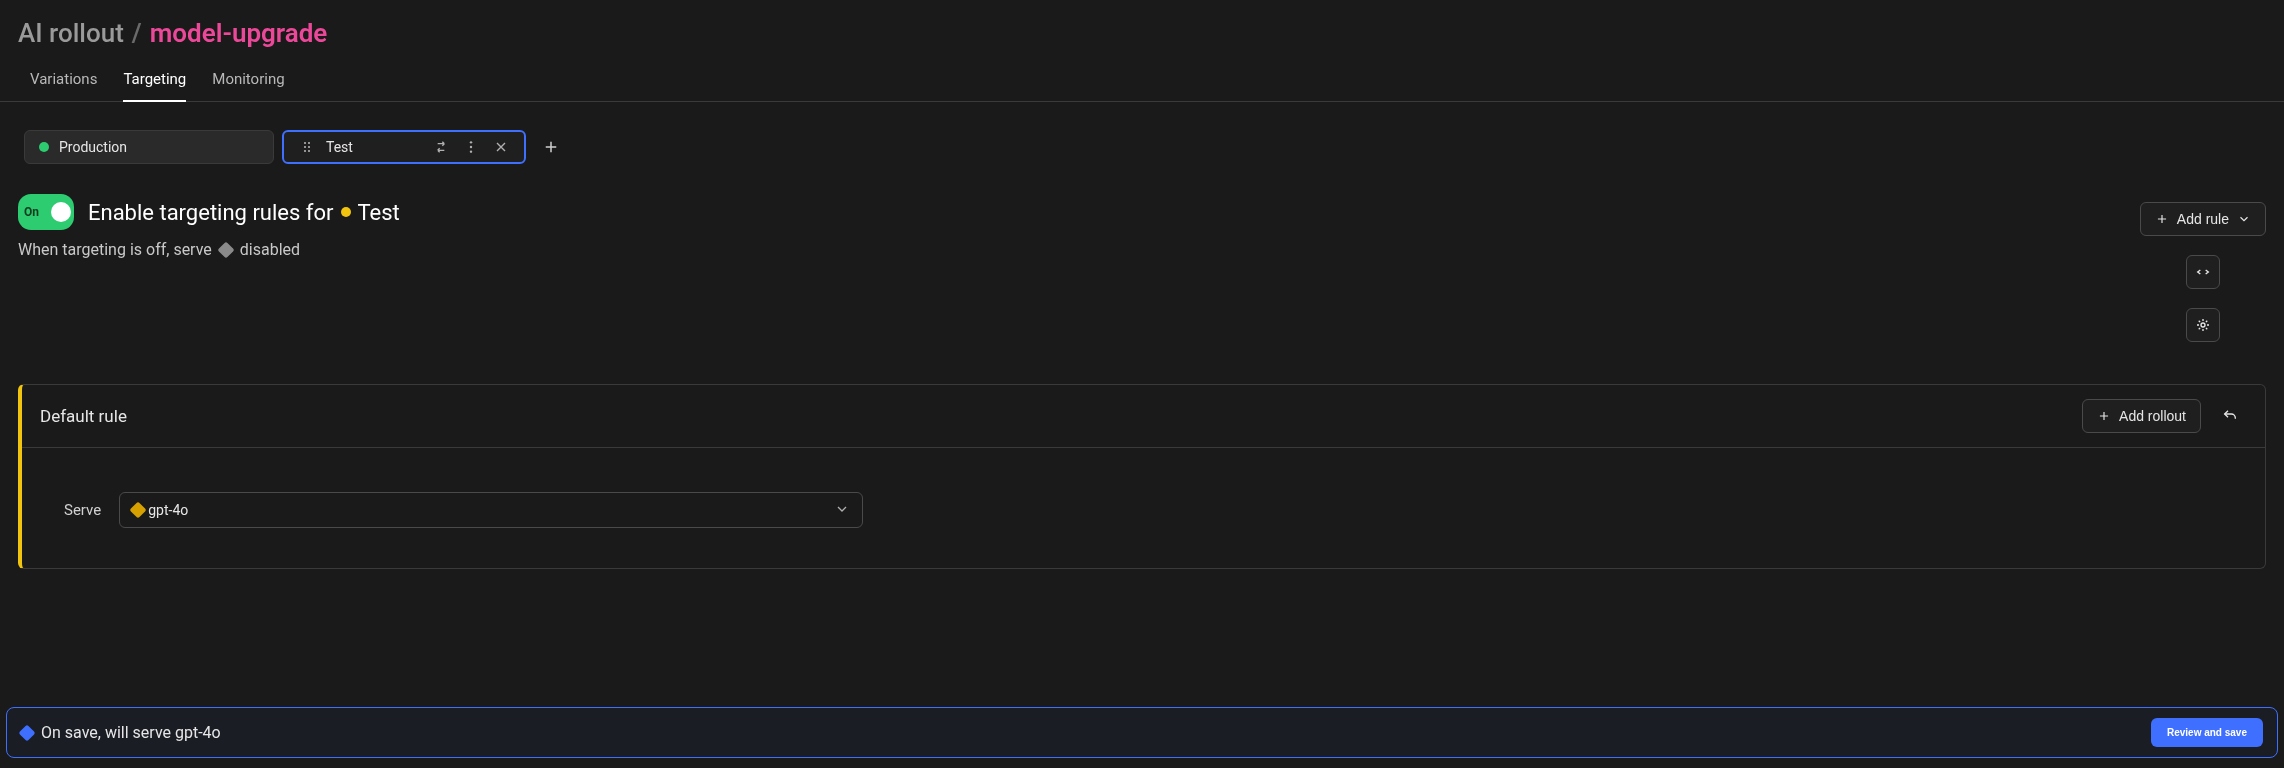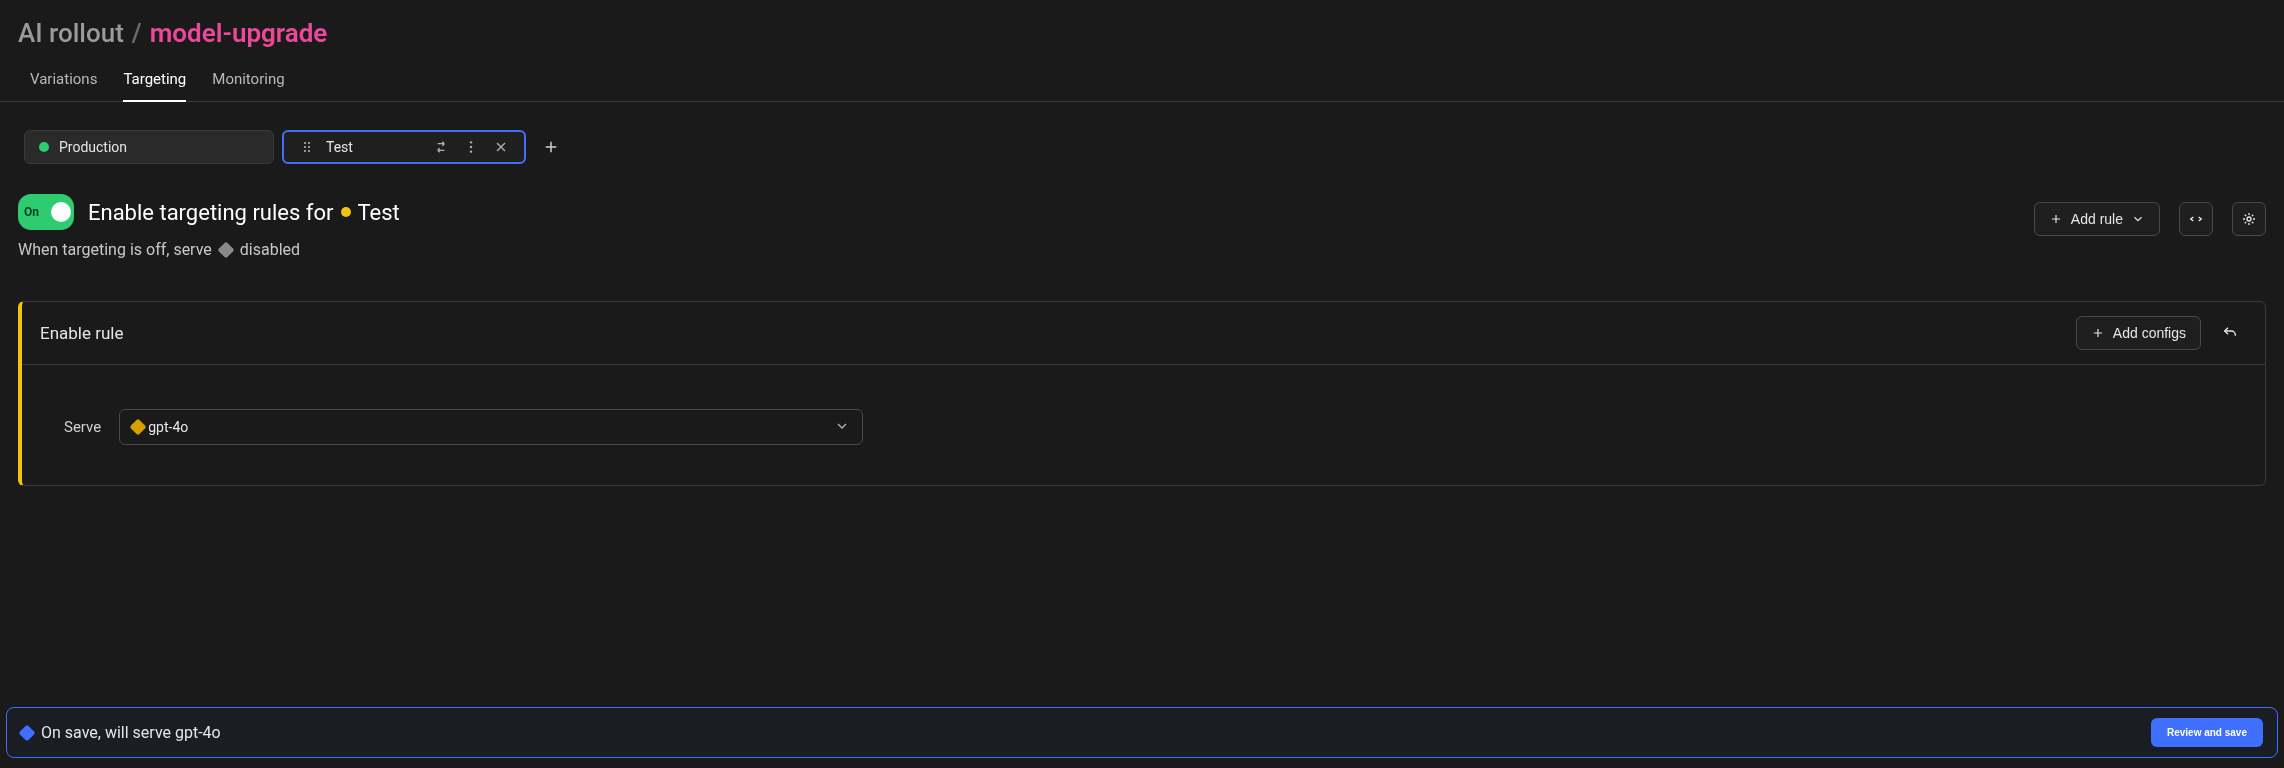--- a/index.html
+++ b/index.html
@@ -156,20 +156,21 @@
     .diamond-grey { background: #8a8a8a; }
     .diamond-yellow { background: #d6a100; }
     .diamond-blue { background: #3f6fff; }
 
     .targeting-right {
       margin-left: auto;
       display: flex;
       gap: 19px;
       align-items: center;
       padding-top: 8px;
+      flex-direction: column;
     }
     .btn {
       display: inline-flex;
       align-items: center;
       gap: 8px;
       background: #1f1f1f;
       border: 1px solid #4a4a4a;
       border-radius: 6px;
       padding: 8px 14px;
       color: #e6e6e6;
@@ -367,27 +368,27 @@
       <svg viewBox="0 0 24 24" fill="none" stroke="currentColor" stroke-width="2">
           <circle cx="12" cy="12" r="3"></circle>
           <path d="M12 3v3M12 18v3M3 12h3M18 12h3M5.6 5.6l2.1 2.1M16.3 16.3l2.1 2.1M18.4 5.6l-2.1 2.1M7.7 16.3l-2.1 2.1"></path>
         </svg>
     </button>
   </div>
 </div>
 
 <div class="rule-card">
   <div class="rule-head">
-    <span class="rule-title">Enable rule</span>
+    <span class="rule-title">Default rule</span>
     <div class="rule-head-actions">
       <button class="btn">
         <svg viewBox="0 0 24 24" fill="none" stroke="currentColor" stroke-width="2">
             <path d="M12 5v14M5 12h14"></path>
           </svg>
-        <span>Add configs</span>
+        <span>Add rollout</span>
       </button>
       <button class="sq-btn" style="border:none;background:transparent">
         <svg viewBox="0 0 24 24" fill="none" stroke="currentColor" stroke-width="2">
             <path d="M9 14l-5-5 5-5"></path>
             <path d="M4 9h10a6 6 0 0 1 6 6v1"></path>
           </svg>
       </button>
     </div>
   </div>
   <div class="rule-body">

